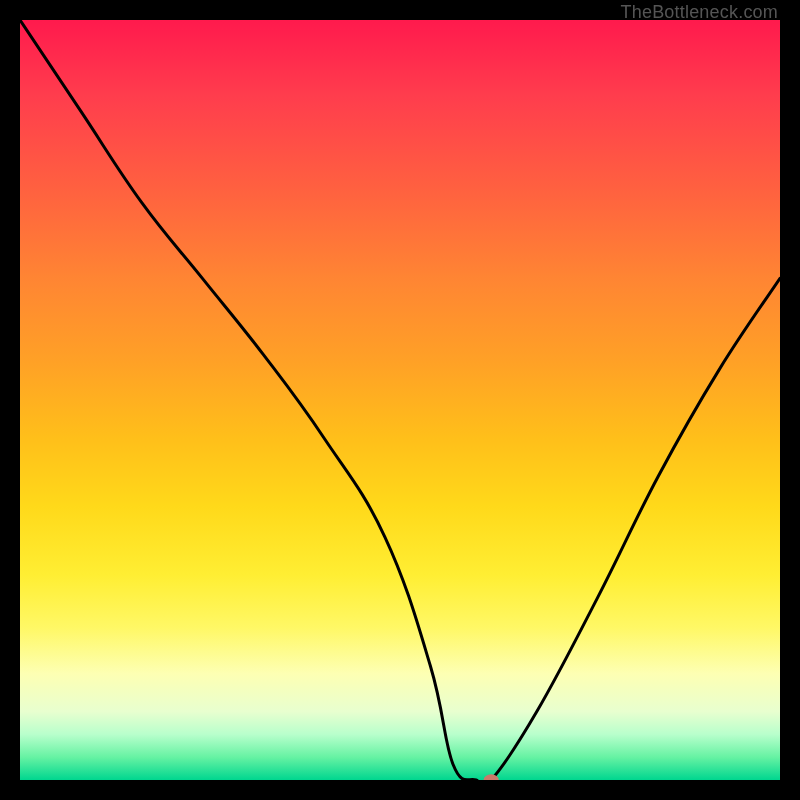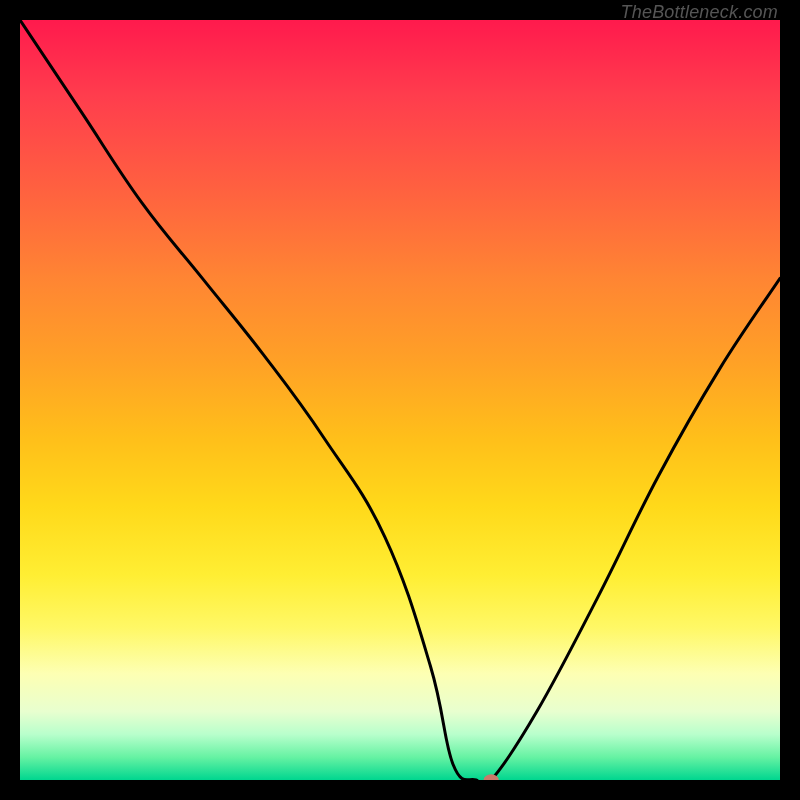--- a/index.html
+++ b/index.html
@@ -44,21 +44,20 @@
     );
   }
   .watermark {
     position: absolute;
     top: 2px;
     right: 22px;
     color: #555;
     font-size: 18px;
     font-weight: 500;
     letter-spacing: 0.2px;
-    font-style: italic;
   }
   svg.curve {
     position: absolute;
     left: 0;
     top: 0;
     width: 760px;
     height: 760px;
     pointer-events: none;
   }
 </style>

